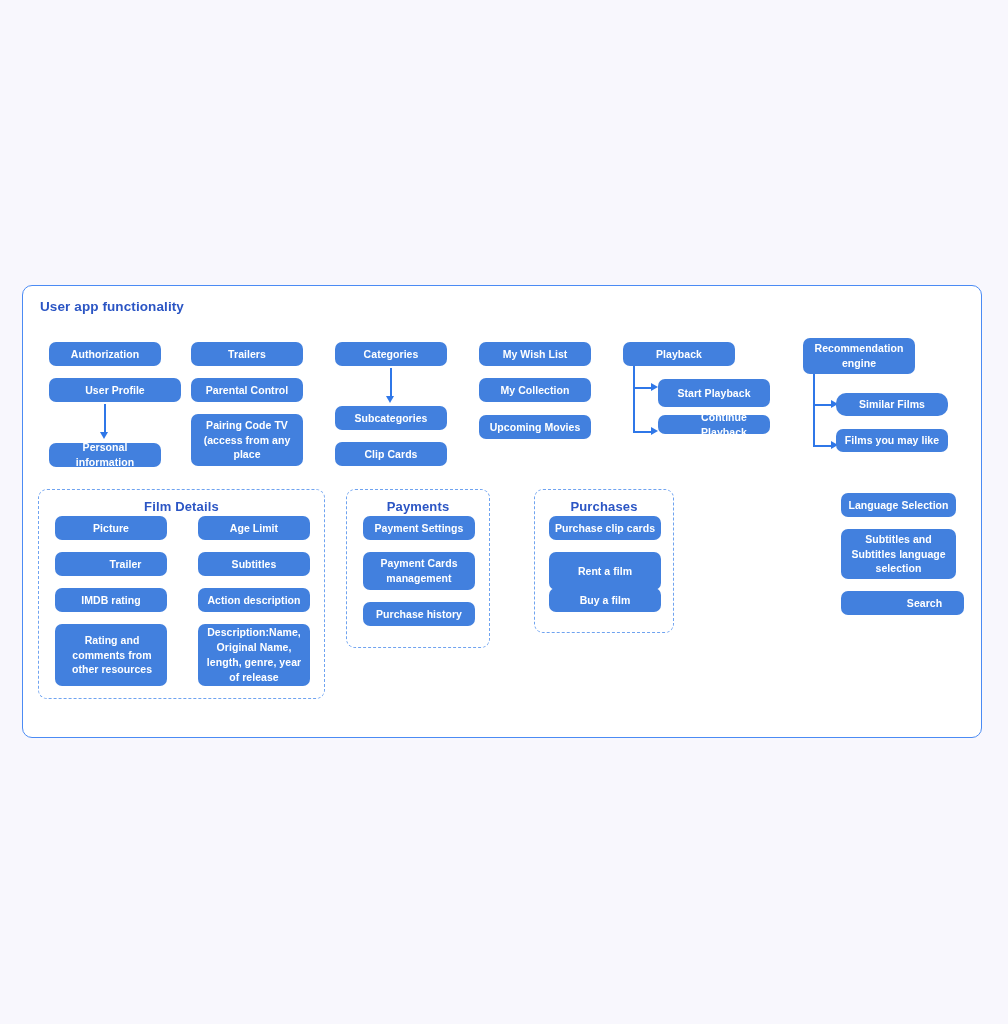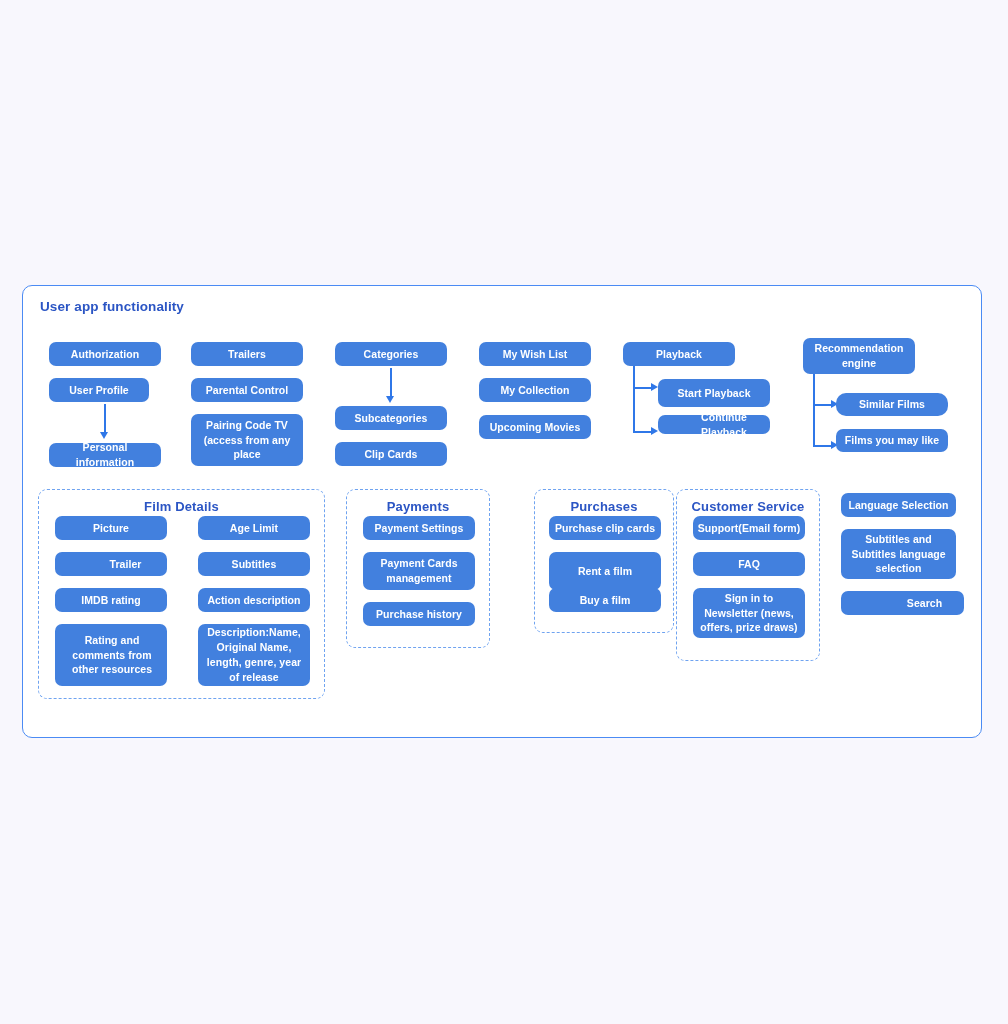--- a/index.html
+++ b/index.html
@@ -85,21 +85,21 @@
   }
 </style>
 </head>
 <body style="background: rgb(248, 247, 253);">
 
 <div id="diagram-card" style="border-color: rgb(75, 139, 244);">
 
   <div id="diagram-title" style="color: rgb(43, 85, 196);">User app functionality</div>
 
   <div class="node" style="left: 26px; top: 56px; width: 112px; height: 24px; background: rgb(66, 128, 222);">Authorization</div>
-  <div class="node" style="left: 26px; top: 92px; width: 100px; height: 24px; background: rgb(66, 128, 222);">User Profile</div>
+  <div class="node" style="left: 26px; top: 92px; width: 132px; height: 24px; background: rgb(66, 128, 222);">User Profile</div>
 
   <div class="conn">
     <div class="vline" style="left: 81px; top: 118px; height: 30px; background: rgb(47, 119, 232);"></div>
     <div class="arrow-down" style="left: 77px; top: 146px; border-top-color: rgb(47, 119, 232);"></div>
   </div>
 
   <div class="node" style="left: 26px; top: 157px; width: 112px; height: 24px; background: rgb(66, 128, 222);">Personal information</div>
 
   <div class="node" style="left: 168px; top: 56px; width: 112px; height: 24px; background: rgb(66, 128, 222);">Trailers</div>
   <div class="node" style="left: 168px; top: 92px; width: 112px; height: 24px; background: rgb(66, 128, 222);">Parental Control</div>
@@ -168,25 +168,18 @@
   </div>
 
   <div class="group" style="left: 511px; top: 203px; width: 140px; height: 144px; border-color: rgb(111, 163, 240);">
     <div class="group-label" style="color: rgb(43, 85, 196);">Purchases</div>
 
     <div class="node" style="left: 14px; top: 26px; width: 112px; height: 24px; background: rgb(66, 128, 222);">Purchase clip cards</div>
     <div class="node" style="left: 14px; top: 62px; width: 112px; height: 38px; background: rgb(66, 128, 222);">Rent a film</div>
     <div class="node" style="left: 14px; top: 98px; width: 112px; height: 24px; background: rgb(66, 128, 222);">Buy a film</div>
   </div>
 
-  <div class="group" style="left: 653px; top: 203px; width: 144px; height: 172px; border-color: rgb(111, 163, 240);">
-    <div class="group-label" style="color: rgb(43, 85, 196);">Customer Service</div>
-
-    <div class="node" style="left: 16px; top: 26px; width: 112px; height: 24px; background: rgb(66, 128, 222);">Support(Email form)</div>
-    <div class="node" style="left: 16px; top: 62px; width: 112px; height: 24px; background: rgb(66, 128, 222);">FAQ</div>
-    <div class="node" style="left: 16px; top: 98px; width: 112px; height: 50px; background: rgb(66, 128, 222);">Sign in to Newsletter (news, offers, prize draws)</div>
-  </div>
 
   <div class="node" style="left: 818px; top: 207px; width: 115px; height: 24px; background: rgb(66, 128, 222);">Language Selection</div>
   <div class="node" style="left: 818px; top: 243px; width: 115px; height: 50px; background: rgb(66, 128, 222);">Subtitles and Subtitles language selection</div>
   <div class="node" style="left: 818px; top: 305px; width: 123px; height: 24px; background: rgb(66, 128, 222); padding-left: 48px;">Search</div>
 
 </div>
 
 </body></html>

